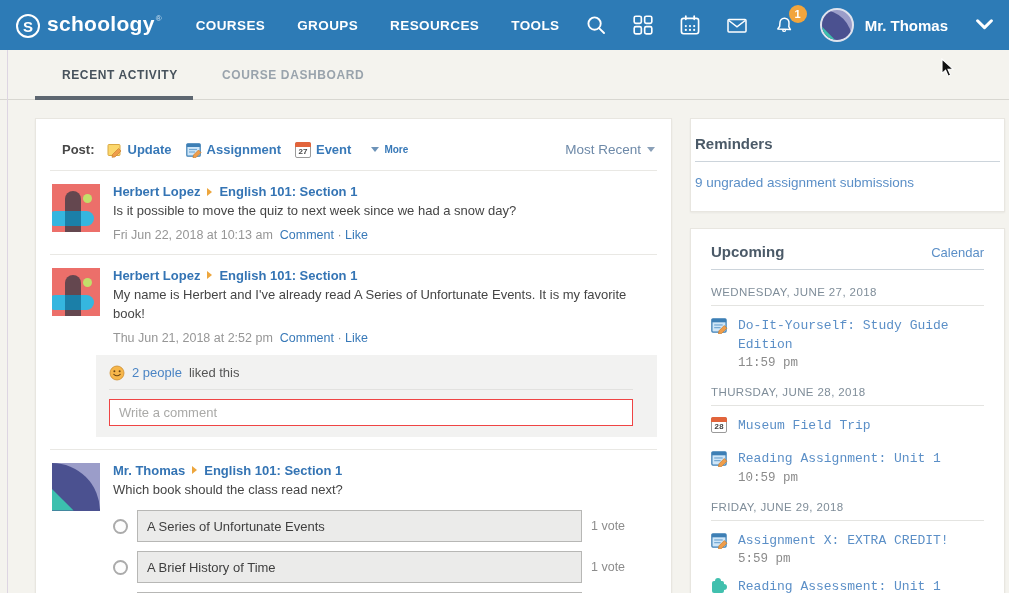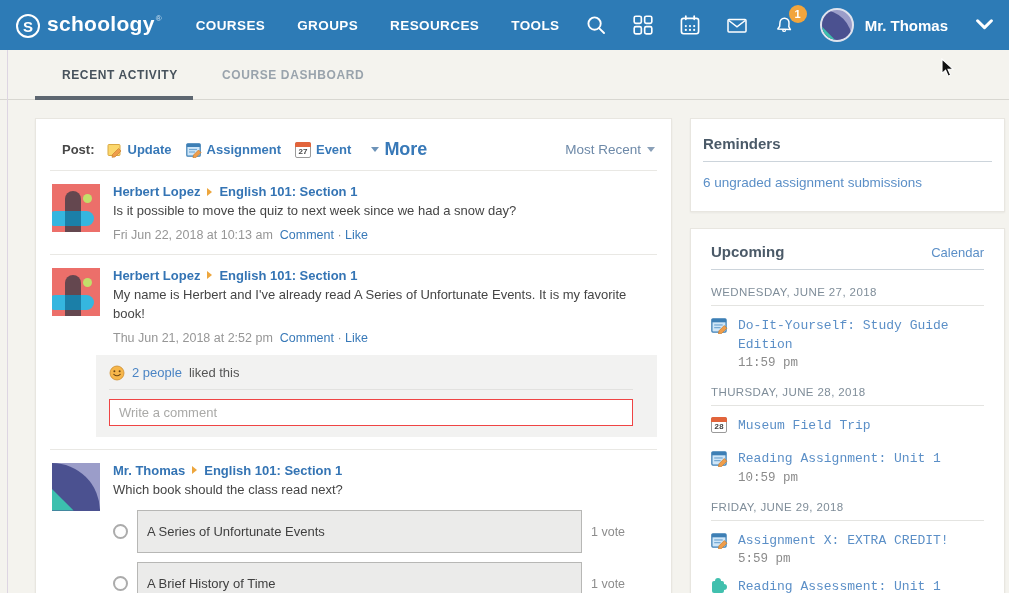--- a/index.html
+++ b/index.html
@@ -26,28 +26,28 @@
   
   .tabbar { position:absolute; top:50px; left:0; right:0; height:50px; border-bottom:1px solid #d8d7d1; }
   .tab { position:absolute; top:0; height:100%; display:flex; align-items:center; font-size:12px; font-weight:bold; letter-spacing:0.6px; cursor:pointer; }
   .tab.active { color:#47525c; }
   .tab.inactive { color:#99a3ac; }
   .tab-underline { position:absolute; left:35px; bottom:-1px; width:158px; height:4px; background:#5d6670; }
 
   
   .panel { position:absolute; background:#fff; border:1px solid #e8e6e0; box-shadow:0 1px 2px rgba(0,0,0,0.05); }
   .feed-panel { left:35px; top:118px; width:637px; height:480px; padding:10px 14px 0 14px; overflow:hidden; }
-  .side-reminders { left:690px; top:118px; width:315px; height:94px; padding:16px 12px; }
+  .side-reminders { left:690px; top:118px; width:315px; height:94px; padding:16px 4px; }
   .side-upcoming  { left:690px; top:228px; width:315px; height:370px; padding:14px 20px; }
 
   
   .postbar { display:flex; align-items:center; height:42px; border-bottom:1px solid #e9e8e4; padding:0 2px; }
   .postbar .plabel { font-size:13px; font-weight:bold; color:#474747; margin-right:12px;padding-left:10px; }
   .post-action { display:flex; align-items:center; gap:5px; margin-right:14px; font-size:13px; font-weight:bold; color:#3879b8; cursor:pointer; }
-  .more-group { display:flex; align-items:center; gap:5px; margin-left:6px; font-size:18px; font-weight:bold; color:#3879b8; cursor:pointer; }
+  .more-group { display:flex; align-items:center; gap:5px; margin-left:6px; font-size:10px; font-weight:bold; color:#3879b8; cursor:pointer; }
   .tri-down { width:0; height:0; border-left:4px solid transparent; border-right:4px solid transparent; border-top:5px solid #6d93b8; }
   .sort { margin-left:auto; display:flex; align-items:center; gap:6px; font-size:13.5px; color:#6d89a8; cursor:pointer; }
 
   
   .post { display:flex; gap:13px; padding:13px 2px 0 2px; }
   .post + .divider, .liked-wrap + .divider { border-bottom:1px solid #e9e8e4; margin-top:12px; }
   .avatar48 { width:48px; height:48px; flex:none; position:relative; overflow:hidden; }
   .avatar-herbert { background:#ec6f6a; }
   .avatar-herbert .hbar { position:absolute; left:-4px; right:6px; top:27px; height:15px; background:#35b6df; border-radius:8px; }
   .avatar-herbert .vbar { position:absolute; left:13px; top:7px; width:16px; height:48px; background:#64474f; border-radius:8px 8px 0 0; }
@@ -67,21 +67,21 @@
   .like-row a { color:#4a84c4; text-decoration:none; cursor:pointer; }
   .comment-input { margin-top:9px; width:100%; height:27px; border:1px solid #ef4444; background:#fff; font-family:inherit; font-size:13px; color:#444; padding:0 9px; }
   .comment-input::placeholder { color:#a9a9a7; }
 
   
   .poll-opts { display:flex; flex-direction:column; gap:9px; margin-top:8px; }
   .poll-row { display:flex; align-items:center; gap:9px; }
   .radio { width:15px; height:15px; border-radius:50%; border:2px solid #ababab; background:#fdfdfd; flex:none; cursor:pointer; position:relative; }
   .radio.sel { border-color:#8f8f8f; background:#c9c9c9; }
   .radio.sel::after { content:""; position:absolute; left:2.5px; top:2.5px; width:6px; height:6px; border-radius:50%; background:#5f5f5f; }
-  .poll-bar { width:445px; height:43px; background:#ebebea; border:1px solid #b7b7b5; display:flex; align-items:center; padding:0 9px; font-size:13px; color:#3f3f3f; cursor:pointer; }
+  .poll-bar { width:445px; height:32px; background:#ebebea; border:1px solid #b7b7b5; display:flex; align-items:center; padding:0 9px; font-size:13px; color:#3f3f3f; cursor:pointer; }
   .votes { font-size:12.5px; color:#8c8c8c; }
 
   
   .side-title-row { display:flex; align-items:baseline; justify-content:space-between; }
   .side-title { font-size:15px; font-weight:bold; color:#4b5a68; }
   .side-cal-link { font-size:13px; color:#5b8fc7; text-decoration:none; cursor:pointer; }
   .side-hr { border:none; border-top:1px solid #ccd4db; margin:9px 0 0 0; }
   .reminder-link { display:inline-block; margin-top:13px; font-size:13.5px; color:#5b8fc7; text-decoration:none; cursor:pointer; }
   .day-header { font-size:11.5px; color:#7f8d99; letter-spacing:0.4px; margin-top:16px; }
   .day-hr { border:none; border-top:1px solid #e4e4e1; margin:7px 0 10px 0; }
@@ -311,21 +311,21 @@
           </div>
         </div>
 
       </div>
     </div>
   </section>
 
   <section class="panel side-reminders">
     <div class="side-title">Reminders</div>
     <hr class="side-hr">
-    <a class="reminder-link">6 ungraded assignment submissions</a>
+    <a class="reminder-link">9 ungraded assignment submissions</a>
   </section>
 
   <section class="panel side-upcoming">
     <div class="side-title-row">
       <span class="side-title">Upcoming</span>
       <a class="side-cal-link">Calendar</a>
     </div>
     <hr class="side-hr">
 
     <div class="day-header">WEDNESDAY, JUNE 27, 2018</div>

